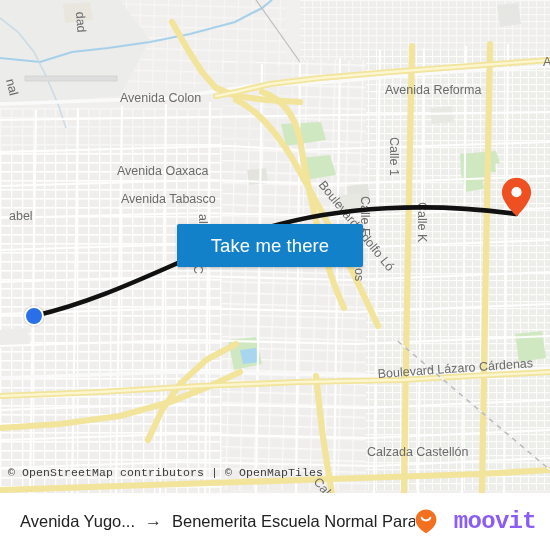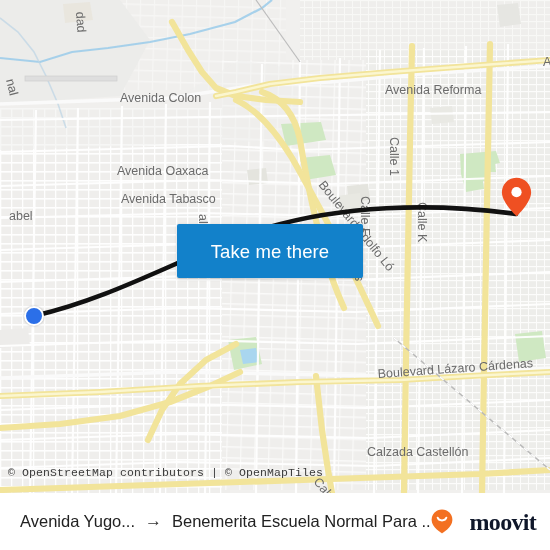--- a/index.html
+++ b/index.html
@@ -54,21 +54,21 @@
     z-index: 40;
     font-family: Liberation Mono, monospace;
   }
 
   
   #take-me-there {
     position: absolute;
     left: 177px;
     top: 224px;
     width: 186px;
-    height: 54px;
+    height: 43px;
     background: #1281ca;
     border: 0;
     border-radius: 2px;
     color: #ffffff;
     font-size: 18.5px;
     font-family: "Liberation Sans", sans-serif;
     letter-spacing: 0.1px;
     cursor: pointer;
     z-index: 30;
     box-shadow: 0 1px 3px rgba(0,0,0,0.22);
@@ -141,23 +141,23 @@
   }
   #moovit-logo {
     flex: 0 0 auto;
     display: flex;
     align-items: center;
     padding-right: 14px;
   }
   #moovit-wordmark {
     font-size: 24px;
     font-weight: bold;
-    color: #0f172a;
+    color: #8b5cf6;
     letter-spacing: -0.7px;
-    font-family: Liberation Serif, serif;
+    font-family: Liberation Mono, monospace;
     margin-left: 17px;
     line-height: 1;
   }
 </style>
 </head>
 <body>
 
 <div id="app">
 
   <div id="map-viewport">

